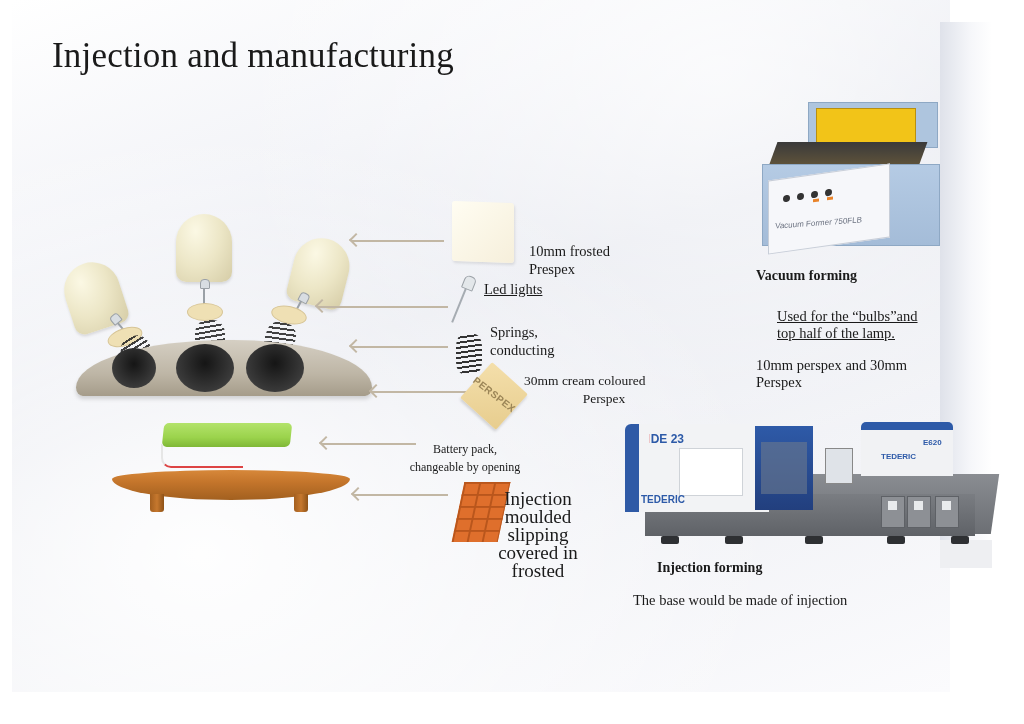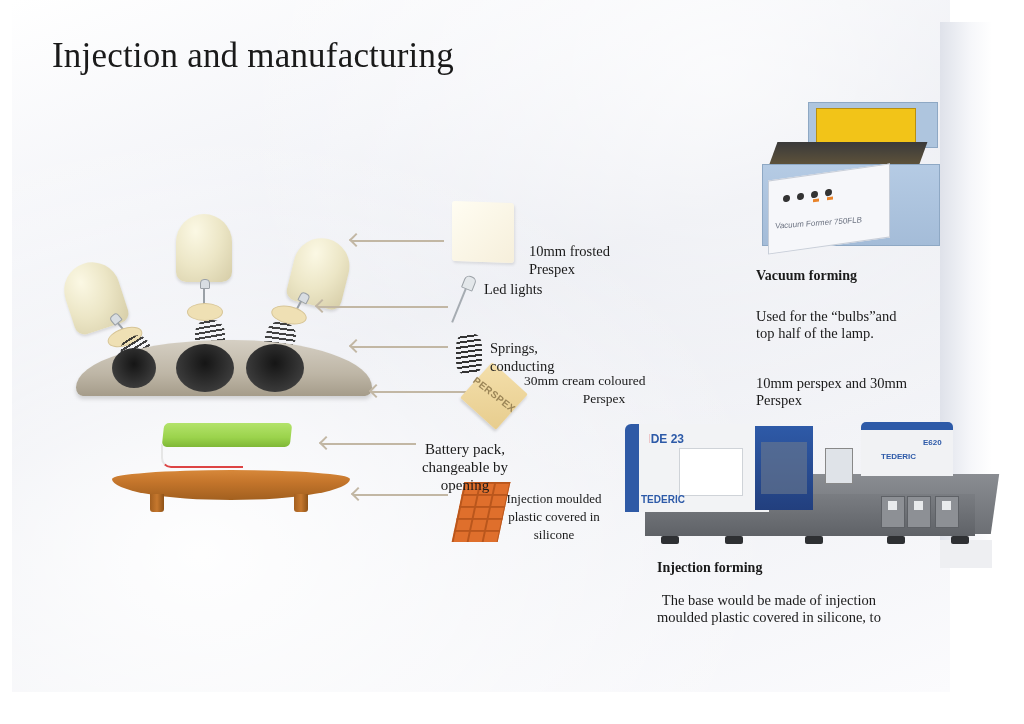--- a/index.html
+++ b/index.html
@@ -137,63 +137,63 @@
 <div class="m-spring"></div>
 <div class="m-perspex">
     <span>PERSPEX</span>
   </div>
 <div class="m-silicone"></div>
 
 <div class="label" style="left:529px; top:222px;margin-top:20px;">
   <div>10mm frosted</div>
   <div>Prespex</div>
 </div>
-<div class="label" style="left:484px; top:280px;">
+<div class="label" style="left:484px; top:280px;text-decoration:underline;">
   <div>Led lights</div>
 </div>
-<div class="label" style="left:490px; top:339px;">
+<div class="label" style="left:490px; top:323px;">
   <div>Springs,</div>
   <div>conducting</div>
 </div>
 <div class="label center" style="left:524px; top:372px; width:160px; font-size:13.5px;">
   <div style="text-align:left;">30mm cream coloured</div>
   <div style="padding-left:0;">Perspex</div>
 </div>
-<div class="label center" style="left:398px; top:440px; width:134px; font-size:15px;">
+<div class="label center" style="left:398px; top:440px; width:134px; font-size:12px;">
   <div>Battery pack,</div>
   <div>changeable by opening</div>
 </div>
-<div class="label center" style="left:492px; top:490px; width:124px; font-size:13px;">
+<div class="label center" style="left:476px; top:490px; width:124px; font-size:19px;">
   <div>Injection moulded</div>
-  <div>plastic covered in</div>
-  <div>silicone</div>
+  <div>slipping covered in</div>
+  <div>frosted</div>
 </div>
 
 <div class="vf">
   <div class="vf-top"></div>
   <div class="vf-yellow"></div>
   <div class="vf-tray"></div>
   <div class="vf-body"></div>
   <div class="vf-panel">
     <div class="vf-knob" style="left:14px;"></div>
     <div class="vf-knob" style="left:28px;"></div>
     <div class="vf-knob" style="left:42px;"></div>
     <div class="vf-knob" style="left:56px;"></div>
     <div class="vf-orange" style="left:44px;"></div>
     <div class="vf-orange" style="left:58px;"></div>
     <span>Vacuum Former 750FLB</span>
   </div>
 </div>
 
 <h2 class="h2" style="left:756px; top:268px;">Vacuum forming</h2>
-<div class="para" style="left:756px; top:308px;">
+<div class="para" style="left:777px; top:308px;text-decoration:underline;">
   <div>Used for the “bulbs”and</div>
   <div>top half of the lamp.</div>
 </div>
-<div class="para" style="left:756px; top:357px;margin-top:18px;">
+<div class="para" style="left:756px; top:357px;">
   <div>10mm perspex and 30mm</div>
   <div>Perspex</div>
 </div>
 
 <div class="im">
   <div class="im-base2"></div>
   <div class="im-base"></div>
   <div class="im-guard">
     <div class="im-window"></div>
     <div class="brand" style="left:10px; top:8px; font-size:12px;">
@@ -218,16 +218,15 @@
       <i></i>
     </div>
   <div class="im-foot" style="left:36px;"></div>
   <div class="im-foot" style="left:100px;"></div>
   <div class="im-foot" style="left:180px;"></div>
   <div class="im-foot" style="left:262px;"></div>
   <div class="im-foot" style="left:326px;"></div>
 </div>
 
 <h2 class="h2" style="left:657px; top:560px;">Injection forming</h2>
-<div class="para" style="left:657px; top:592px;text-align:center;">
+<div class="para" style="left:633px; top:592px;">
   <div>The base would be made of injection</div>
-  <div>moulded plastic covered in silicone, to</div>
 </div>
 
 </body></html>

